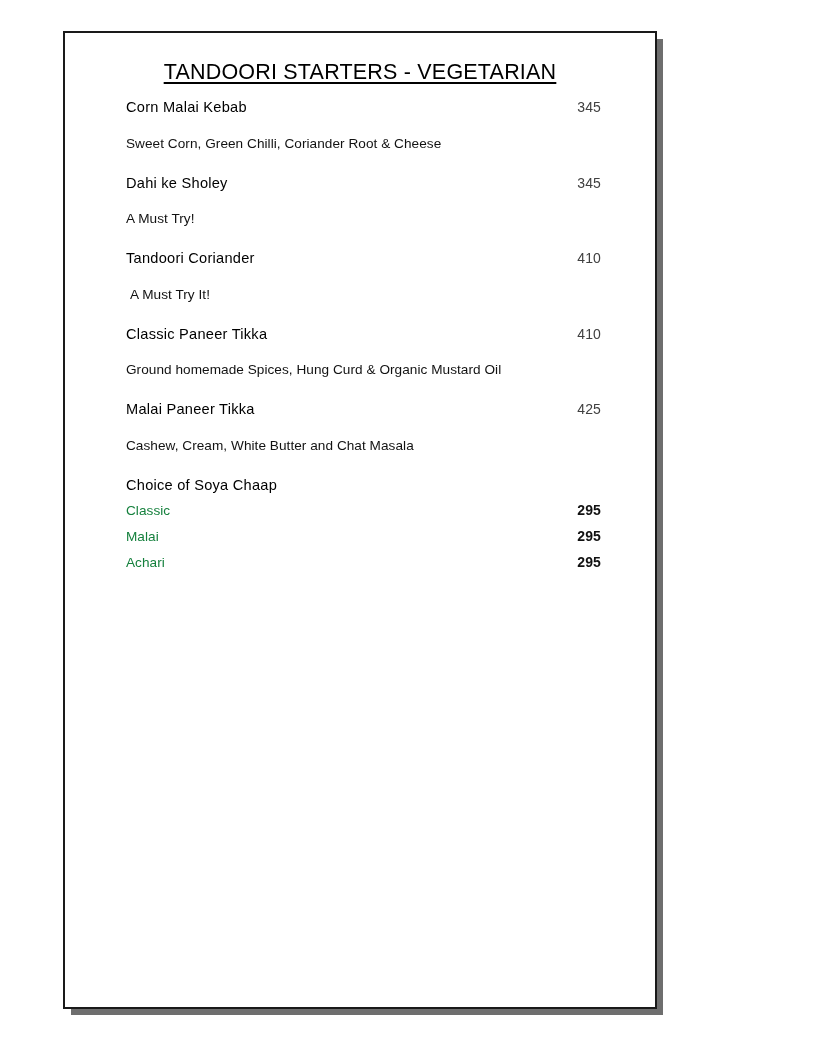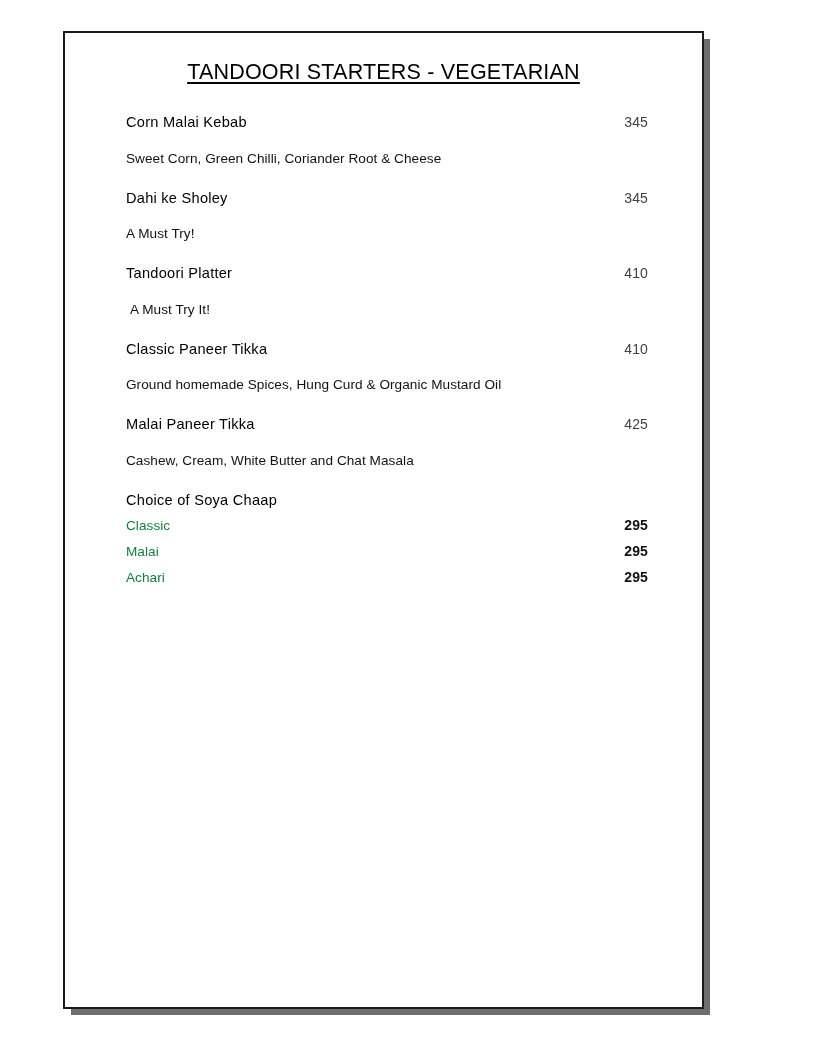--- a/index.html
+++ b/index.html
@@ -11,21 +11,21 @@
     width: 816px;
     height: 1056px;
     font-family: "Liberation Sans", sans-serif;
     -webkit-font-smoothing: antialiased;
   }
 
   .page {
     position: absolute;
     left: 63px;
     top: 31px;
-    width: 641px;
+    width: 594px;
     height: 978px;
     background: #ffffff;
     border: 2px solid #1a1a1a;
     box-sizing: border-box;
     box-shadow: 7px 7px 0 -1px #6e6e6e;
   }
 
   .sheet {
     position: absolute;
     inset: 0;
@@ -45,21 +45,21 @@
     color: #000000;
     text-decoration: underline;
     text-underline-offset: 3px;
     text-decoration-thickness: 1.6px;
   }
 
   .menu-body {
     position: absolute;
     left: 61px;
     right: 54px;
-    top: 82px;
+    top: 67px;
   }
 
   .menu-group {
     margin-bottom: 24px;
   }
   .menu-group.last {
     margin-bottom: 0;
   }
 
   .item-row {
@@ -153,21 +153,21 @@
           <div class="item-row">
             <div class="item-name"><span class="name-with-badge">Dahi ke Sholey</span></div>
             <div class="item-price">345</div>
           </div>
           <div class="item-desc">A Must Try!</div>
         </div>
         <div class="menu-group">
         </div>
         <div class="menu-group">
           <div class="item-row">
-            <div class="item-name"><span class="name-with-badge">Tandoori Platter</span></div>
+            <div class="item-name"><span class="name-with-badge">Tandoori Coriander</span></div>
             <div class="item-price">410</div>
           </div>
           <div class="item-desc indent">A Must Try It!</div>
         </div>
         <div class="menu-group">
           <div class="item-row">
             <div class="item-name"><span class="name-with-badge">Classic Paneer Tikka</span></div>
             <div class="item-price">410</div>
           </div>
           <div class="item-desc">Ground homemade Spices, Hung Curd &amp; Organic Mustard Oil</div>

